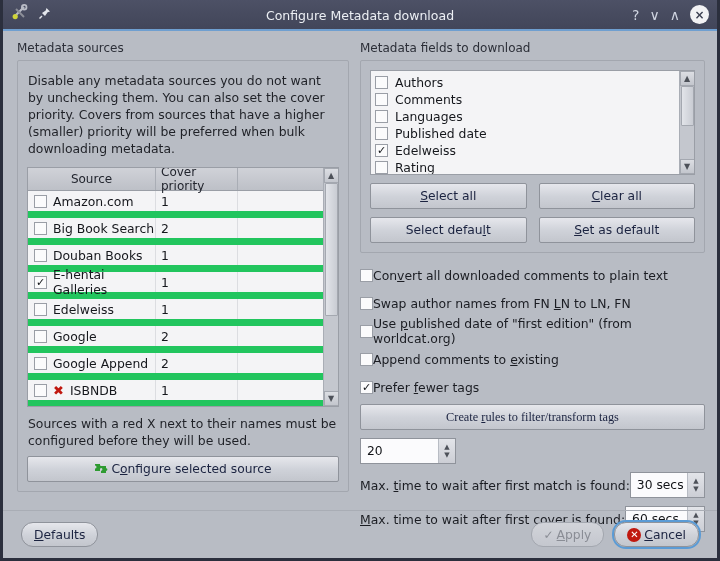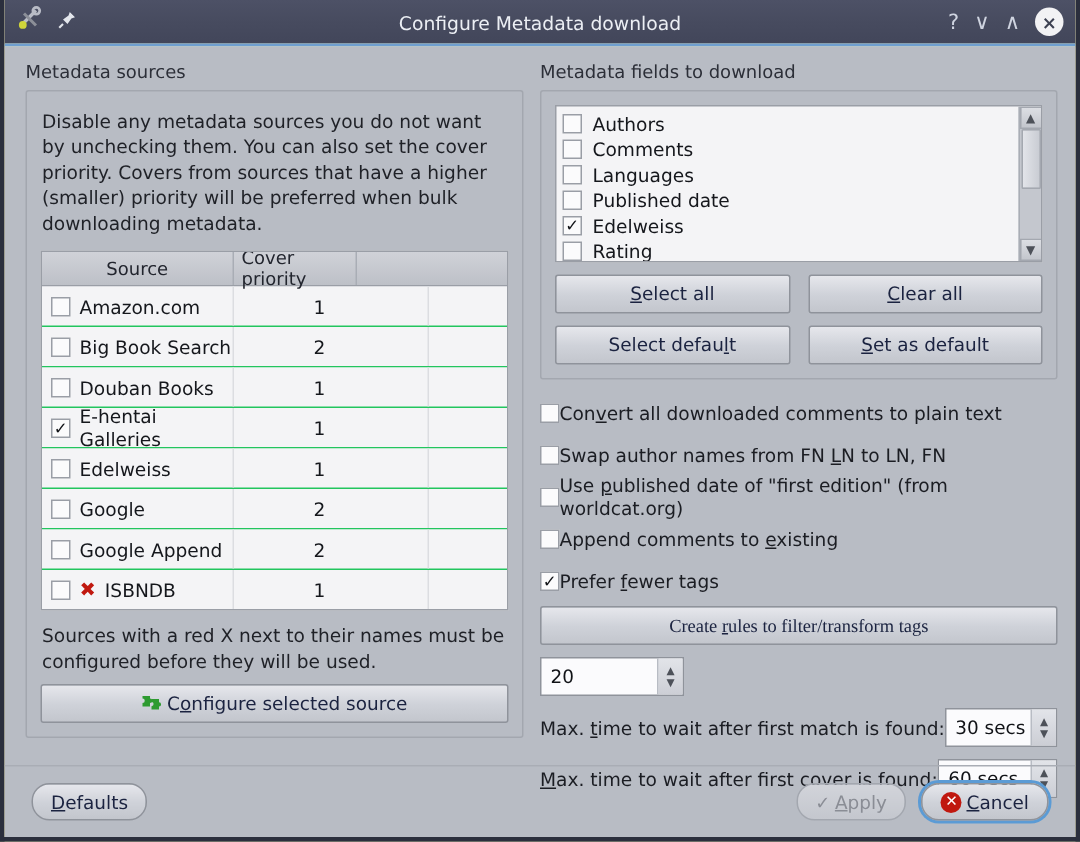--- a/index.html
+++ b/index.html
@@ -74,21 +74,20 @@
   }
 
   
   .tablewrap {
     position: relative;
     border: 1px solid #9a9ea6;
     background: #f4f4f6;
     height: 240px;
     overflow: hidden;
     display: flex;
-    flex-direction: column;
   }
   .tbl { flex: 1; }
   .thead {
     display: flex;
     height: 23px;
     background: linear-gradient(to bottom,#d0d2d8,#bdc0c7);
     border-bottom: 1px solid #9a9ea6;
     font-size: 12px;
     color: #22252e;
   }
@@ -96,25 +95,24 @@
     display: flex; align-items: center; justify-content: center;
     border-right: 1px solid #a9adb5;
     height: 100%;
   }
   .th.c1 { width: 128px; }
   .th.c2 { width: 82px; justify-content: flex-start; padding-left: 5px; }
   .th.c3 { flex: 1; border-right: none; }
   .trow {
     display: flex;
     height: 27px;
-    border-bottom: 1px solid #22c55e;
+    border-bottom: 7px solid #22c55e;
     font-size: 12.4px;
     color: #15171c;
     background: #f4f4f6;
-    gap: 48px;
   }
   .td { display: flex; align-items: center; border-right: 1px solid #dcdde1; height: 100%; }
   .td.c1 { width: 128px; padding-left: 6px; gap: 6px; }
   .td.c2 { width: 82px; padding-left: 5px; }
   .td.c3 { flex: 1; border-right: none; }
 
   .cb {
     width: 13px; height: 13px; min-width: 13px;
     border: 1px solid #9a9ea6;
     background: #fbfbfc;

